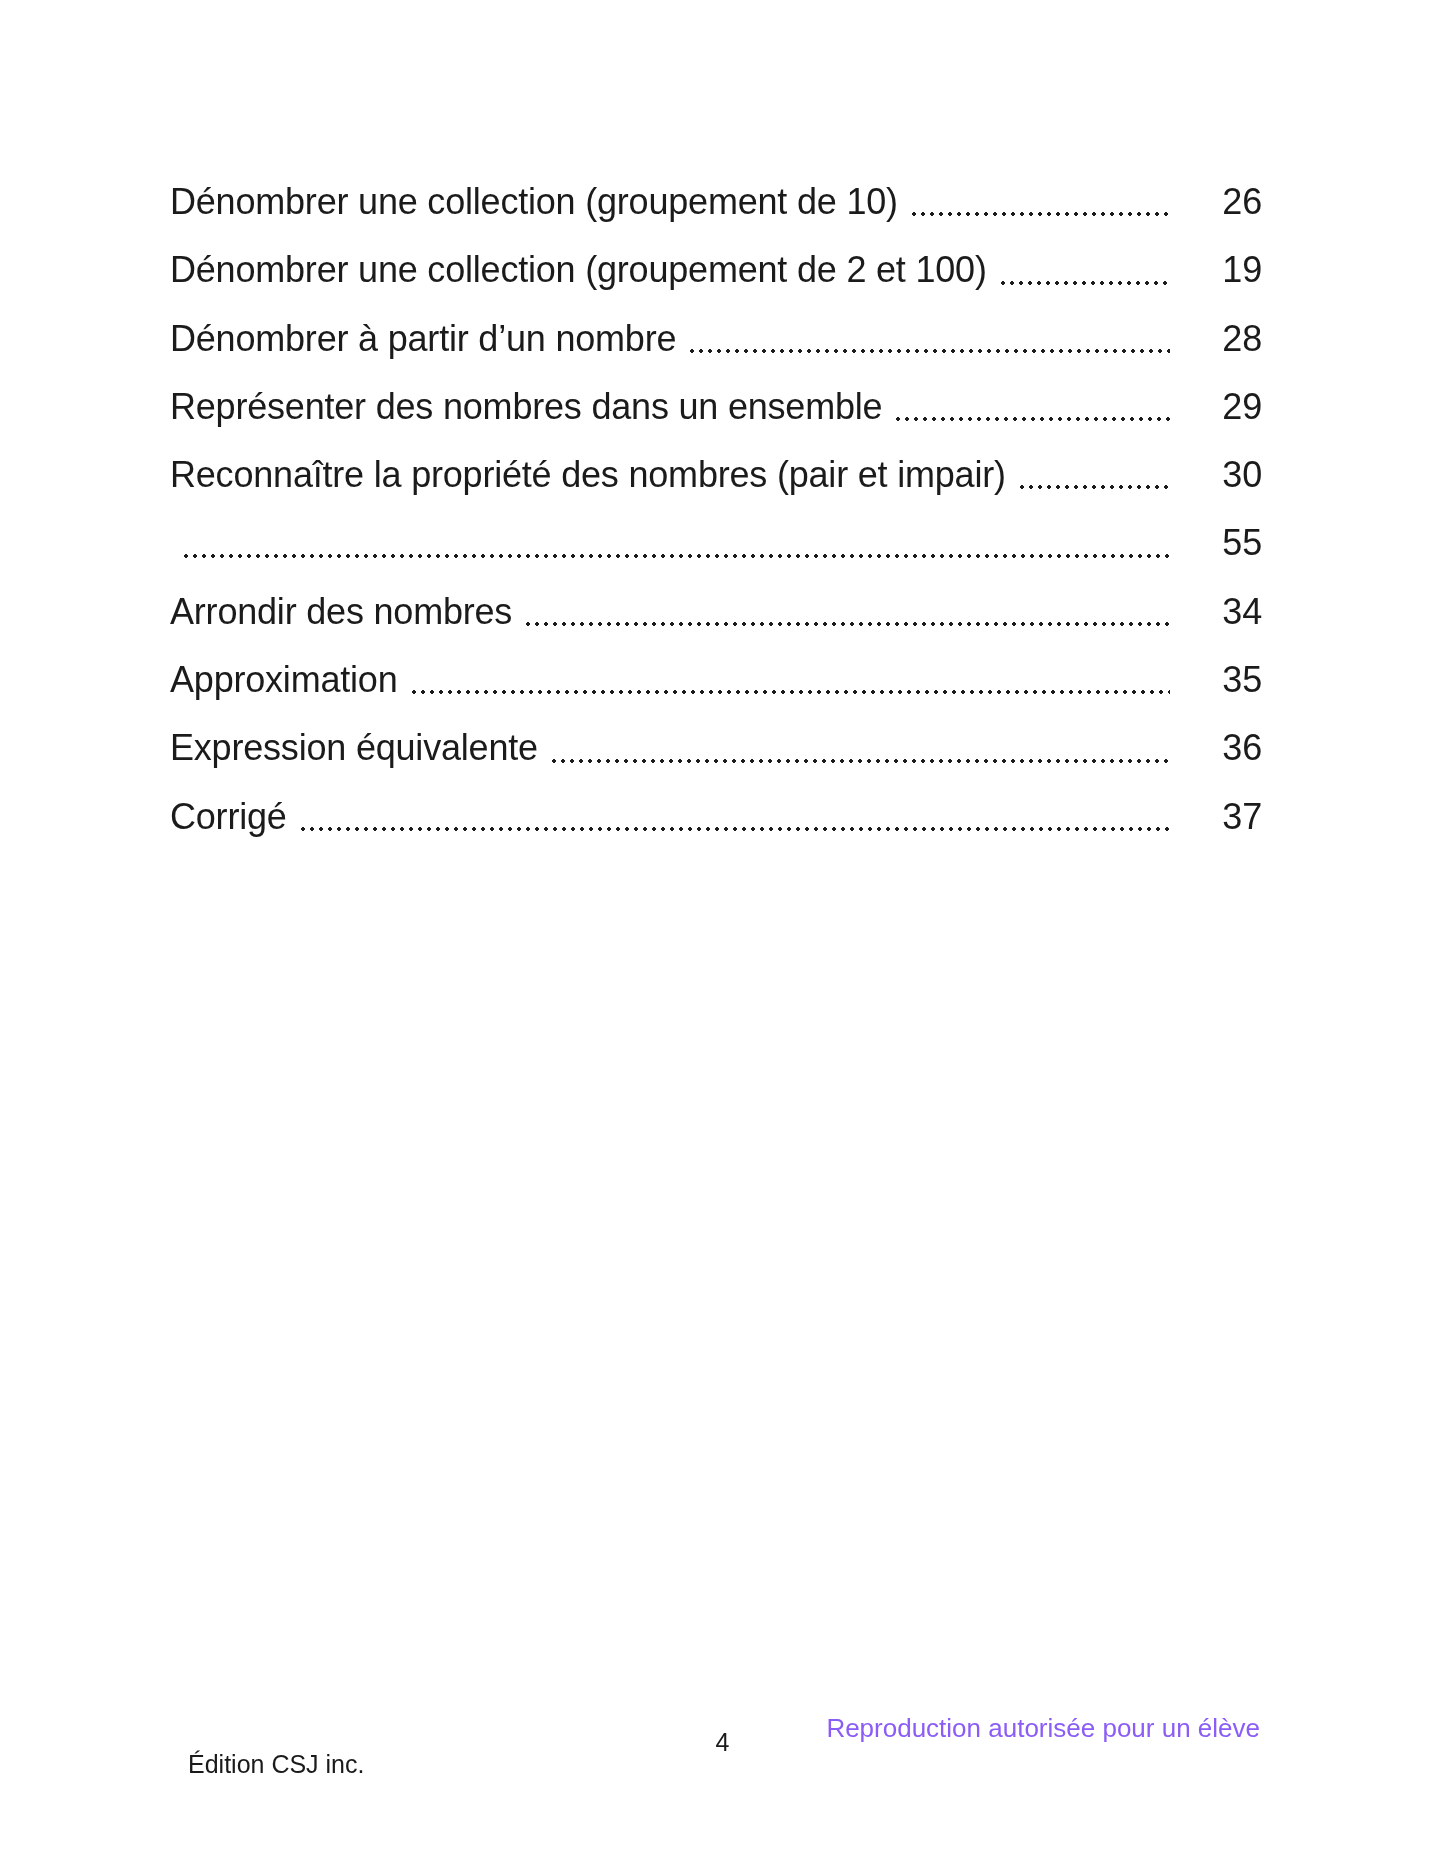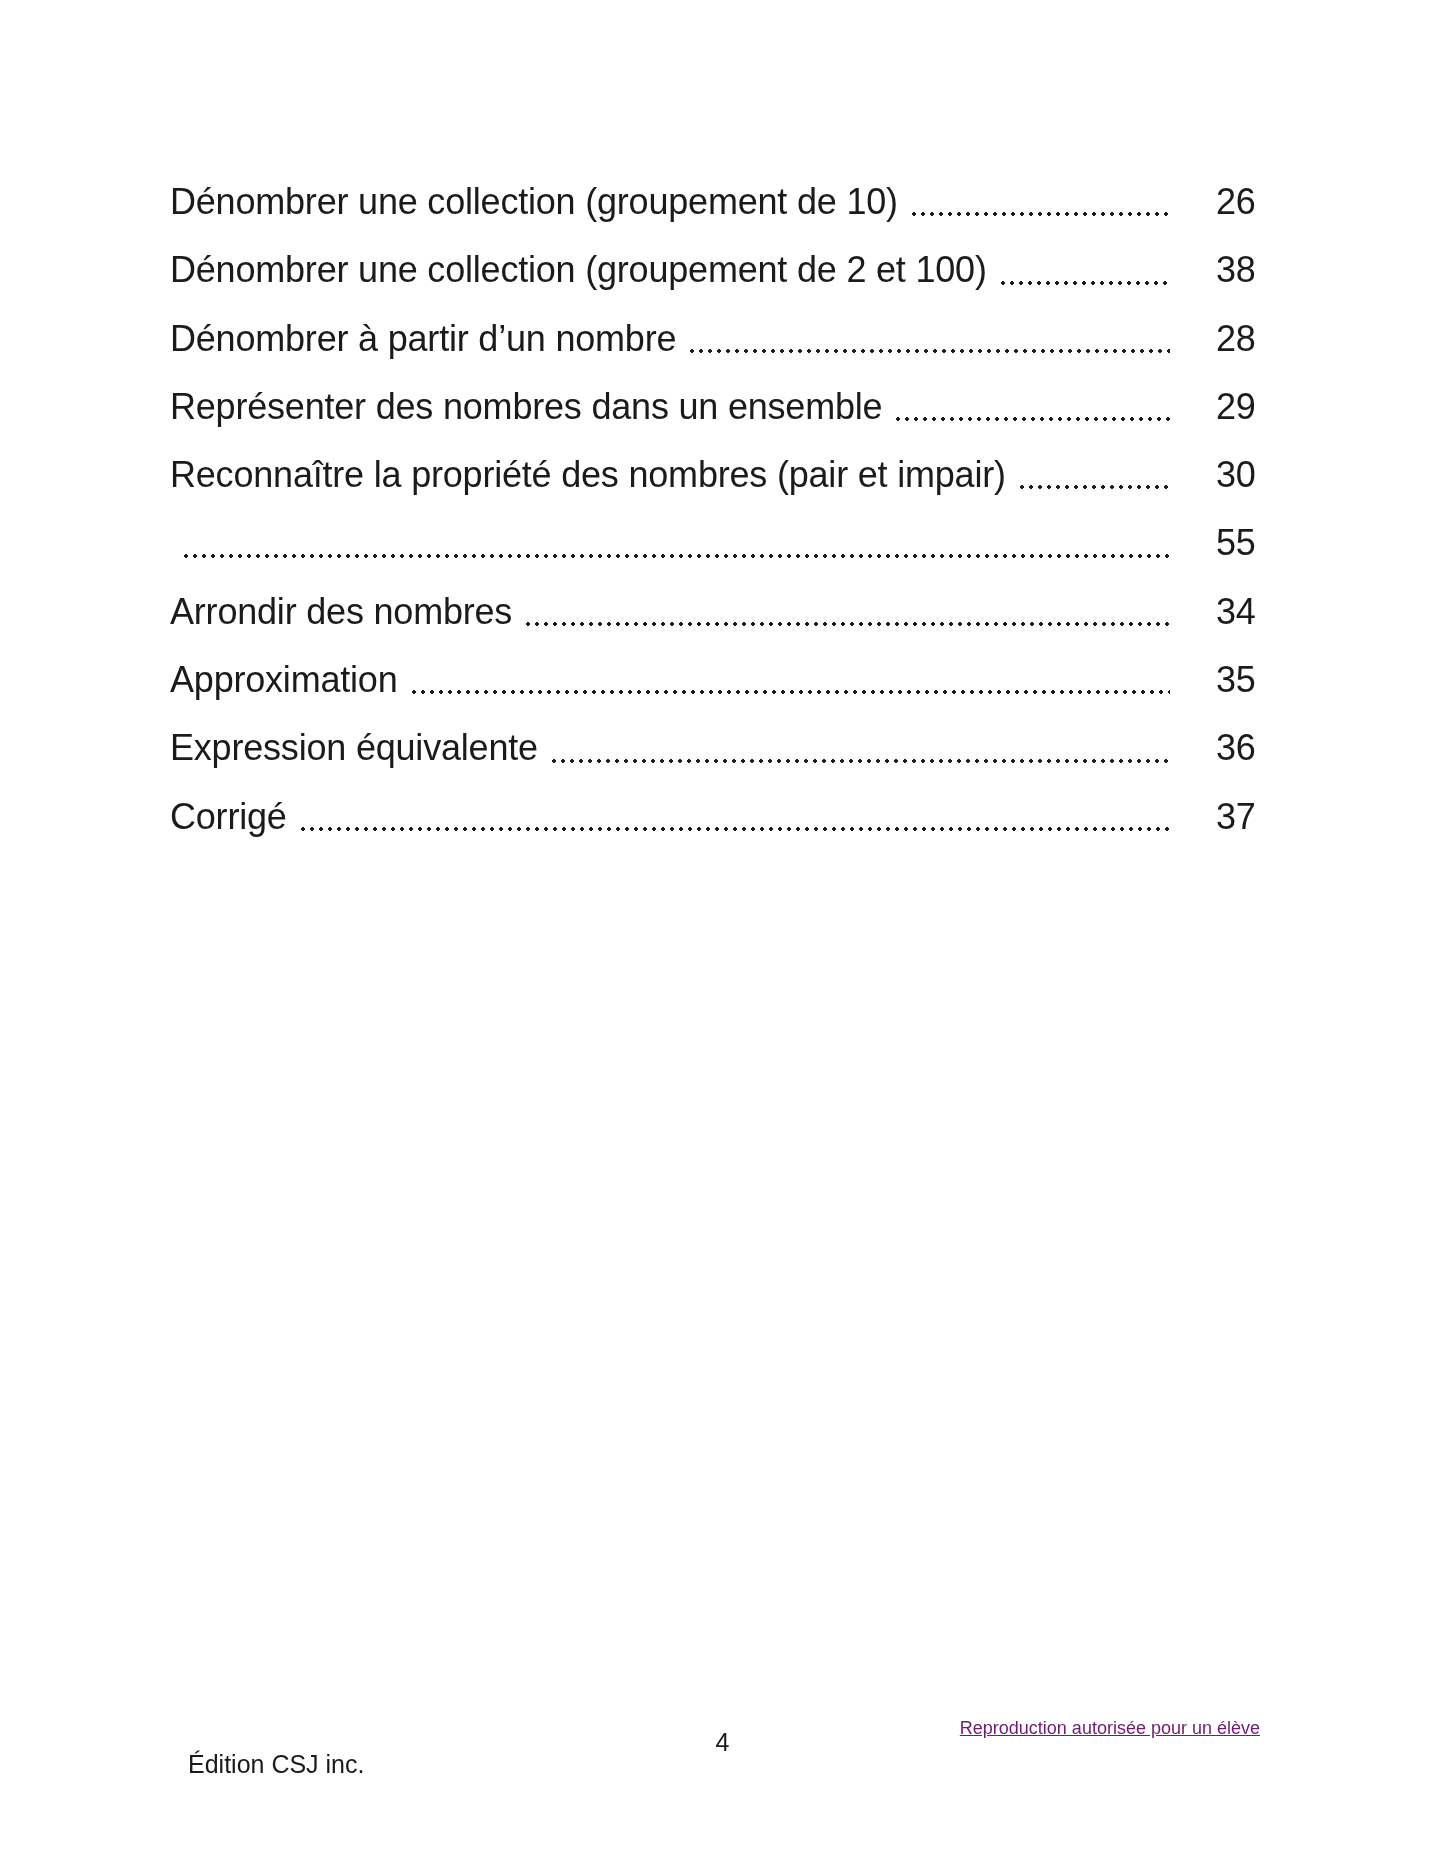--- a/index.html
+++ b/index.html
@@ -41,20 +41,21 @@
     height: 4px;
     margin: 0 14px 20px 14px;
     background-image: radial-gradient(circle at 2px 2px, #1b1b1b 1.7px, rgba(0,0,0,0) 1.9px);
     background-size: 9px 4px;
     background-repeat: repeat-x;
     background-position: left bottom;
   }
   .toc-page {
     flex: 0 0 auto;
     min-width: 46px;
+    text-align: right;
     margin-left: 32px;
   }
   .footer-left {
     position: absolute;
     left: 188px;
     top: 1714px;
     font-size: 25px;
     line-height: 28px;
     color: #1a1a1a;
     margin-top: 36px;
@@ -65,43 +66,42 @@
     transform: translateX(-50%);
     top: 1728px;
     font-size: 25px;
     line-height: 28px;
     color: #1a1a1a;
   }
   .footer-right {
     position: absolute;
     right: 185px;
     top: 1714px;
-    font-size: 18px;
+    font-size: 26px;
     line-height: 28px;
-    color: #701a75;
-    text-decoration: underline;
+    color: #8b5cf6;
   }
 </style>
 </head>
 <body>
 
 <div class="page">
 
   <div class="toc">
 
     <div class="toc-row">
       <span class="toc-title">Dénombrer une collection (groupement de 10)</span>
       <span class="dot-leader"></span>
       <span class="toc-page">26</span>
     </div>
 
     <div class="toc-row">
       <span class="toc-title">Dénombrer une collection (groupement de 2 et 100)</span>
       <span class="dot-leader"></span>
-      <span class="toc-page">38</span>
+      <span class="toc-page">19</span>
     </div>
 
     <div class="toc-row">
       <span class="toc-title">Dénombrer à partir d’un nombre</span>
       <span class="dot-leader"></span>
       <span class="toc-page">28</span>
     </div>
 
     <div class="toc-row">
       <span class="toc-title">Représenter des nombres dans un ensemble</span>

